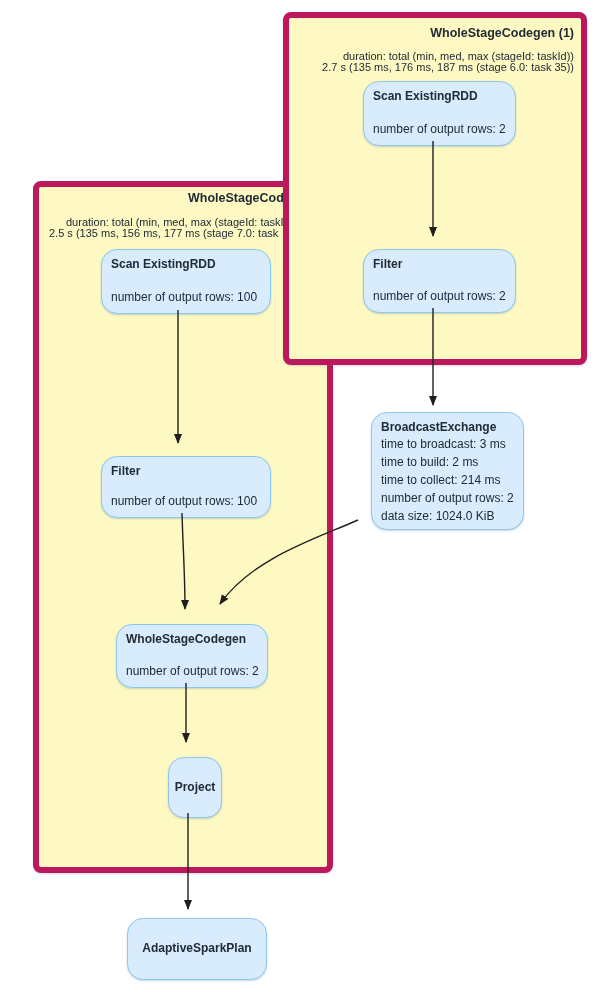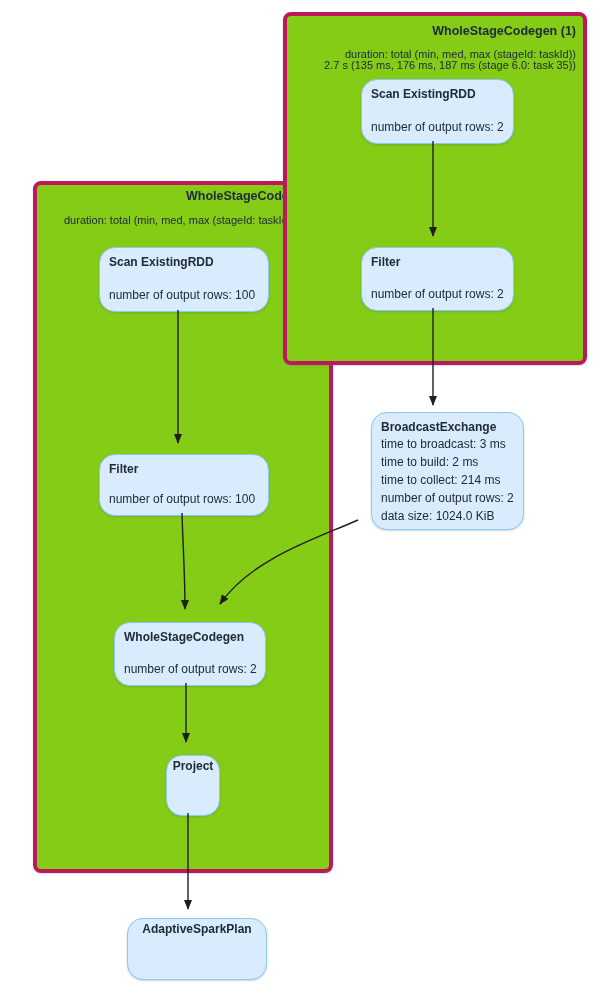--- a/index.html
+++ b/index.html
@@ -1,45 +1,46 @@
 <!DOCTYPE html>
 <html><head>
 <meta charset="utf-8">
 <style>
   html,body{margin:0;padding:0;background:#ffffff;}
   .canvas{
     position:relative;width:614px;height:997px;background:#ffffff;
     font-family:"Liberation Sans",sans-serif;color:#212b36;overflow:hidden;
   }
   .cluster{
-    position:absolute;background:#84cc16;border:4px solid #be185d;
+    position:absolute;background:#fef9c3;border:6px solid #be185d;
     border-radius:8px;box-sizing:border-box;box-shadow:0 1px 2px rgba(60,120,180,0.25);padding-left:44px;
   }
   .ct{position:absolute;font-size:12.5px;font-weight:bold;line-height:1;white-space:nowrap;}
   .cd{position:absolute;font-size:11px;line-height:1;white-space:nowrap;}
   .node{
     position:absolute;background:#d8ecfd;border:1px solid #8fc7f3;border-radius:16px;
     box-sizing:border-box;box-shadow:0 1px 2px rgba(40,90,140,0.25);
     padding:8px 9px;display:flex;flex-direction:column;justify-content:space-between;
     font-size:12px;line-height:1.15;
   }
   .node .t{font-weight:bold;white-space:nowrap;}
   .node .m{white-space:nowrap;}
-  .node.center{align-items:center;padding:4px;}
+  .node.center{justify-content:center;align-items:center;padding:4px;}
   .metrics div{line-height:18px;white-space:nowrap;}
   svg.edges{position:absolute;left:0;top:0;z-index:10;pointer-events:none;}
 </style>
 </head>
 <body>
 
 <div class="canvas">
 
   <div class="cluster" style="left:33px;top:181px;width:300px;height:692px;z-index:1">
     <span class="ct" style="left:149px;top:5px">WholeStageCodegen (2)</span>
     <span class="cd" style="left:27px;top:30px">duration: total (min, med, max (stageId: taskId))</span>
+    <span class="cd" style="left:10px;top:41px">2.5 s (135 ms, 156 ms, 177 ms (stage 7.0: task</span>
 
     <div class="node" style="left:62px;top:62px;width:170px;height:65px">
       <span class="t">Scan ExistingRDD</span>
       <span class="m">number of output rows: 100</span>
     </div>
 
     <div class="node" style="left:62px;top:269px;width:170px;height:62px">
       <span class="t">Filter</span>
       <span class="m">number of output rows: 100</span>
     </div>

